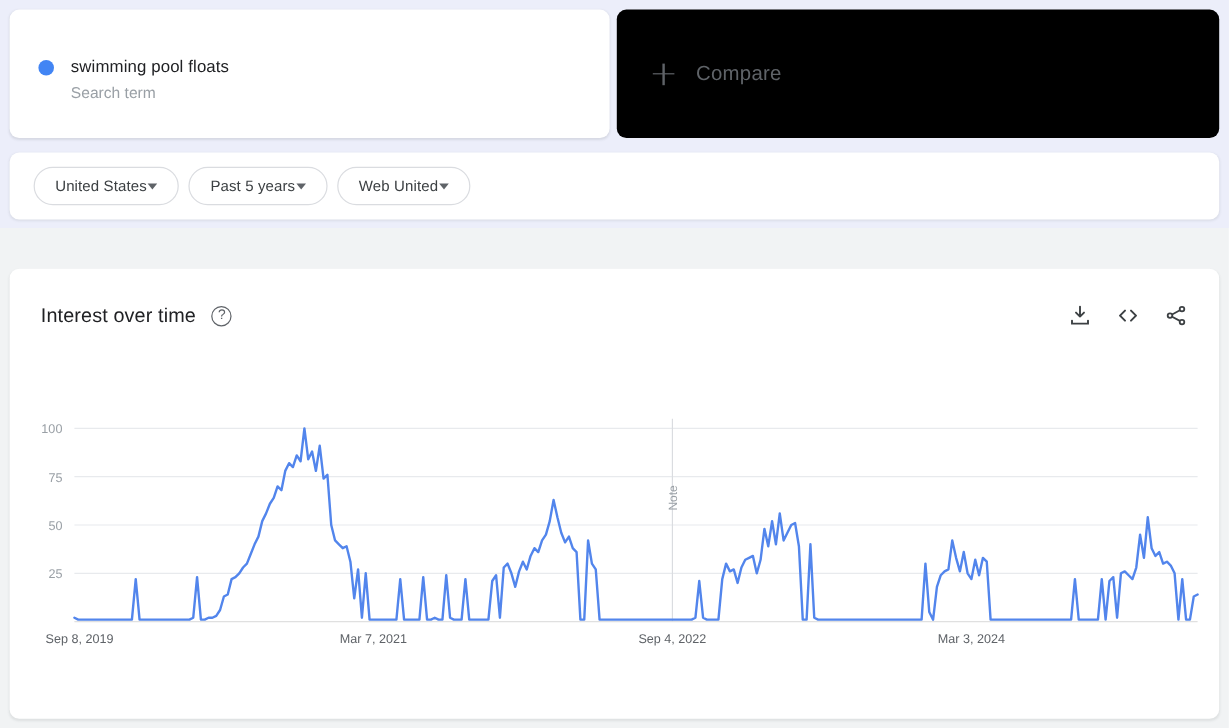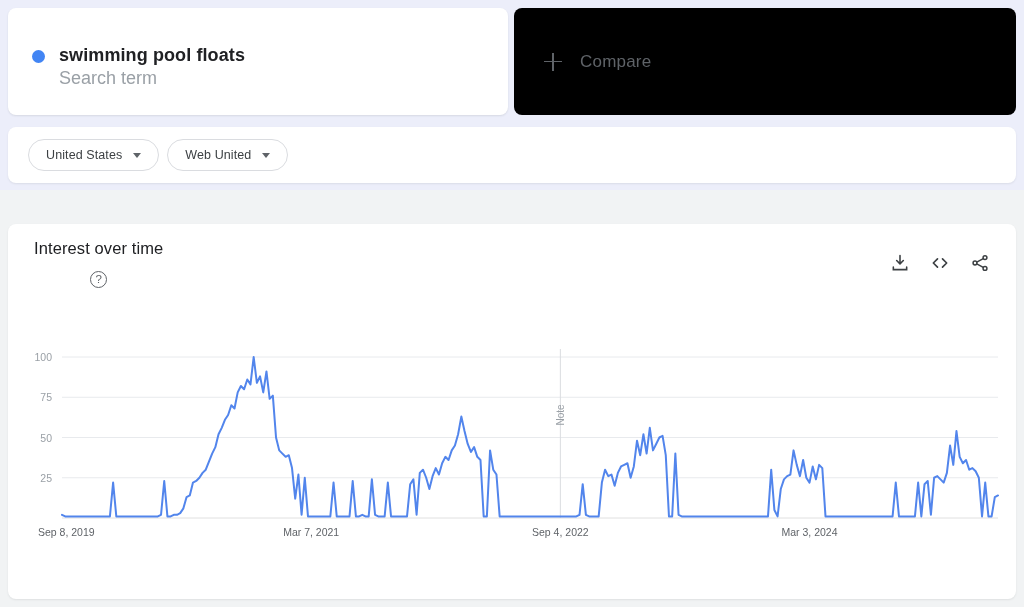--- a/index.html
+++ b/index.html
@@ -50,28 +50,27 @@
   }
   .term-dot {
     width: 13px;
     height: 13px;
     border-radius: 50%;
     background: #4285f4;
     margin-top: 6px;
     flex: none;
   }
   .term-text .term-title {
-    font-size: 18px;
+    font-size: 14px;
     color: #202124;
     line-height: 22px;
     letter-spacing: 0.1px;
-    font-weight: bold;
   }
   .term-text .term-sub {
-    font-size: 18px;
+    font-size: 13px;
     color: #9aa0a6;
     line-height: 18px;
     margin-top: 3px;
   }
   .compare-card {
     flex: 1;
     background: #000000;
     border-radius: 8px;
     position: relative;
     cursor: pointer;
@@ -118,21 +117,21 @@
     gap: 8px;
     box-shadow: 0 1px 2px rgba(60,64,67,0.10);
   }
   .chip {
     height: 30px;
     border: 1px solid #dadce0;
     border-radius: 16px;
     display: flex;
     align-items: center;
     justify-content: center;
-    gap: 11px;
+    gap: 1px;
     padding: 0 17px;
     cursor: pointer;
     background: #fff;
     white-space: nowrap;
   }
   .chip-label {
     font-size: 12.5px;
     color: #3c4043;
     letter-spacing: 0.1px;
   }
@@ -159,21 +158,20 @@
     left: 26px; right: 26px; top: 24px;
     height: 30px;
     display: flex;
     align-items: center;
     justify-content: space-between;
   }
   .chart-title-wrap {
     display: flex;
     align-items: center;
     gap: 13px;
-    flex-direction: column;
   }
   .chart-title {
     font-size: 16.5px;
     color: #202124;
     letter-spacing: 0.1px;
   }
   .help-icon {
     width: 17px; height: 17px;
     border: 1.3px solid #5f6368;
     border-radius: 50%;
@@ -238,20 +236,24 @@
     <div class="compare-inner">
       <span class="plus-icon"></span>
       <span class="compare-label">Compare</span>
     </div>
   </div>
 </div>
 
 <div class="filters-card">
   <div class="chip">
     <span class="chip-label">United States</span>
+    <span class="caret"></span>
+  </div>
+  <div class="chip">
+    <span class="chip-label">Past 5 years</span>
     <span class="caret"></span>
   </div>
   <div class="chip">
     <span class="chip-label">Web United</span>
     <span class="caret"></span>
   </div>
 </div>
 
 <div class="chart-card">
   <div class="chart-header">

